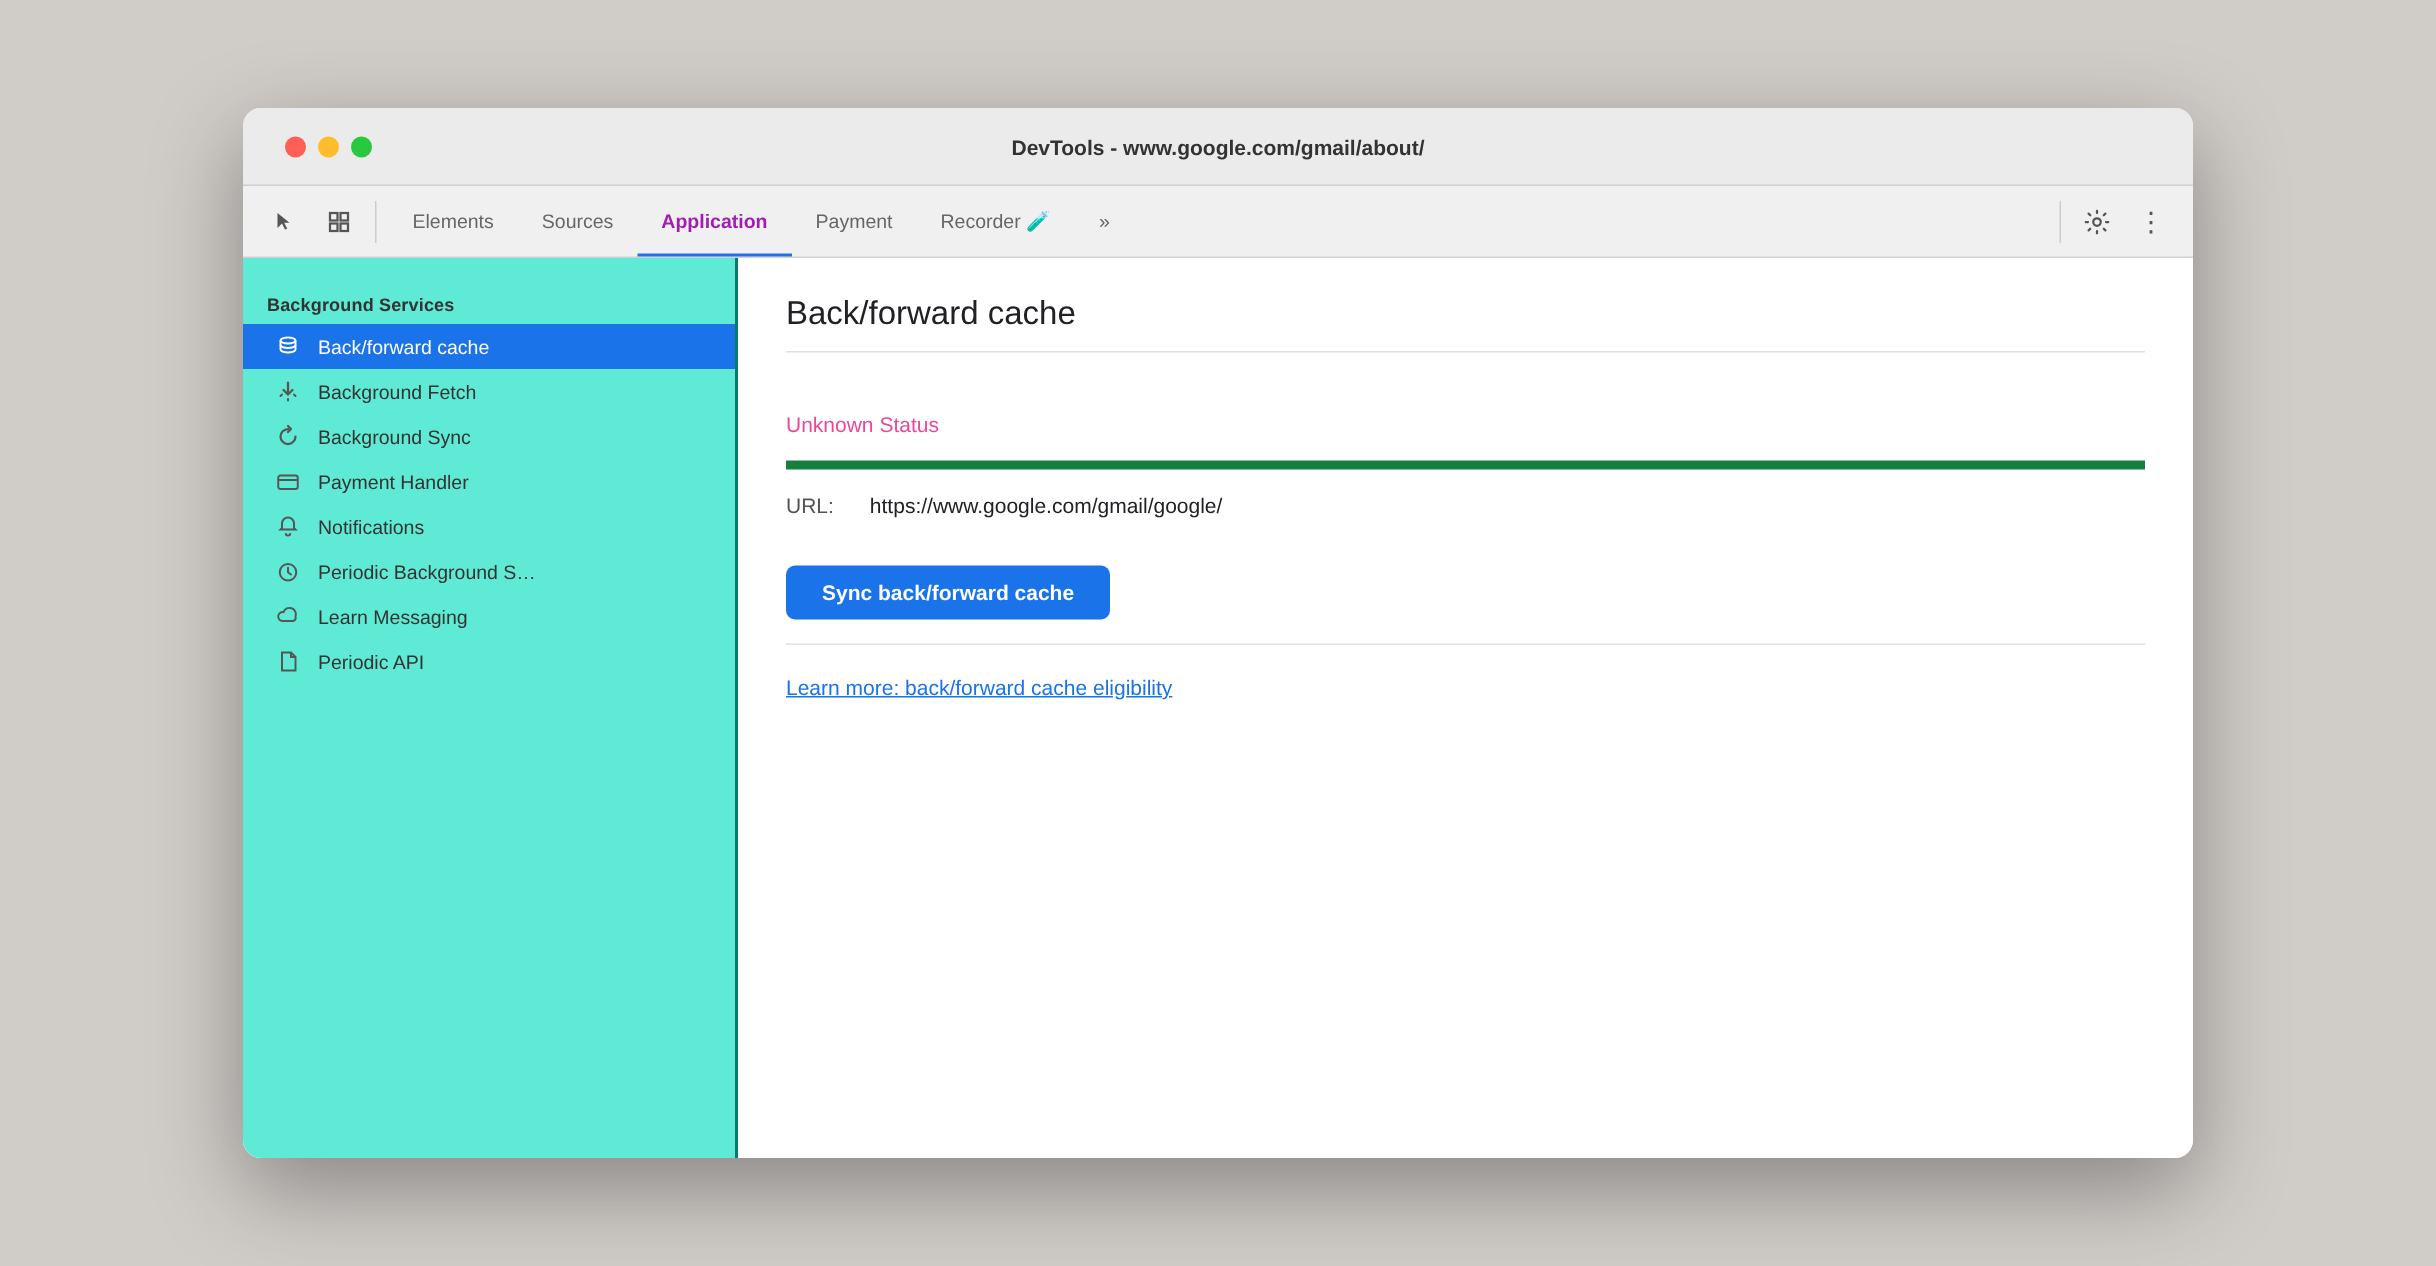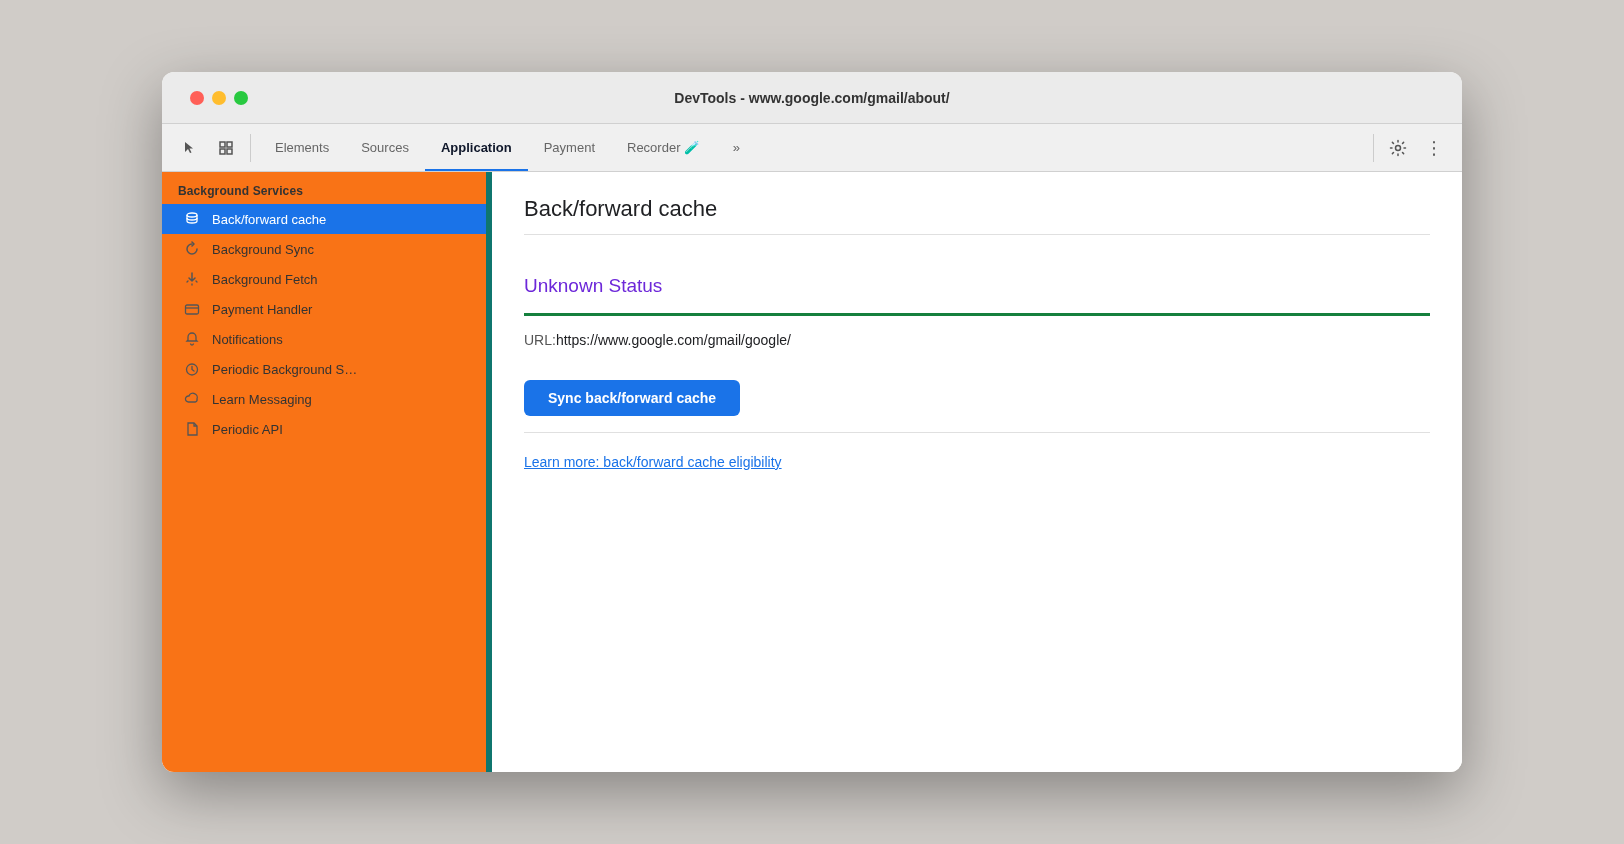--- a/index.html
+++ b/index.html
@@ -92,21 +92,21 @@
       align-items: center;
       font-size: 13px;
       color: #666;
       cursor: pointer;
       position: relative;
       white-space: nowrap;
       border: none;
       background: transparent;
     }
     .tab.active {
-      color: #0f172a;
+      color: #a21caf;
       font-weight: 600;
     }
     .tab.active::after {
       content: '';
       position: absolute;
       bottom: 0;
       left: 0;
       right: 0;
       height: 2px;
       background: #1a73e8;
@@ -126,24 +126,24 @@
     
     .main {
       display: flex;
       height: 600px;
       background: white;
     }
     
     .sidebar {
       width: 330px;
       min-width: 330px;
-      border-right: 6px solid #0f766e;
+      border-right: 2px solid #0f766e;
       overflow-y: auto;
-      background: #f97316;
-      padding-top: 4px;
+      background: #5eead4;
+      padding-top: 16px;
     }
     .sidebar-section-header {
       font-size: 12px;
       font-weight: 600;
       color: #333;
       padding: 8px 16px 6px 16px;
       letter-spacing: 0.01em;
     }
     .sidebar-item {
       display: flex;
@@ -180,33 +180,33 @@
     .content-title {
       font-size: 22px;
       font-weight: 400;
       color: #202124;
       margin-bottom: 24px;
       padding-bottom: 12px;
       border-bottom: 1px solid #e0e0e0;
     }
     .content-row {
       padding: 16px 0;
-      border-bottom: 3px solid #15803d;
-      font-size: 19px;
-      color: #6d28d9;
+      border-bottom: 6px solid #15803d;
+      font-size: 14px;
+      color: #ec4899;
     }
     .content-row-url {
       font-size: 14px;
       color: #202124;
       padding: 16px 0;
       border-bottom: 1px solid #e0e0e0;
     }
     .url-line {
       display: flex;
-      gap: 0;
+      gap: 24px;
     }
     .url-label { color: #555; }
     .url-value { color: #202124; }
     .test-btn {
       margin-top: 16px;
       background: #1a73e8;
       color: white;
       border: none;
       padding: 10px 24px;
       border-radius: 6px;
@@ -300,35 +300,35 @@
             <path d="M3 4v3c0 1.1 2.24 2 5 2s5-.9 5-2V4" stroke="white" stroke-width="1.3" fill="none"></path>
             <path d="M3 7v3c0 1.1 2.24 2 5 2s5-.9 5-2V7" stroke="white" stroke-width="1.3" fill="none"></path>
           </svg>
         </span>
         <span class="sidebar-item-label">Back/forward cache</span>
       </div>
 
       <div class="sidebar-item">
         <span class="sidebar-item-icon">
           <svg width="16" height="16" viewBox="0 0 16 16" fill="none">
+            <path d="M8 2v8M5 7l3 3 3-3" stroke="#555" stroke-width="1.5" stroke-linecap="round" stroke-linejoin="round"></path>
+            <path d="M8 13v1M4 10l-1 1M12 10l1 1" stroke="#555" stroke-width="1.3" stroke-linecap="round"></path>
+          </svg>
+        </span>
+        <span class="sidebar-item-label">Background Fetch</span>
+      </div>
+
+      <div class="sidebar-item">
+        <span class="sidebar-item-icon">
+          <svg width="16" height="16" viewBox="0 0 16 16" fill="none">
             <path d="M13 8A5 5 0 1 1 8 3" stroke="#555" stroke-width="1.5" stroke-linecap="round" fill="none"></path>
             <path d="M8 1l2 2-2 2" stroke="#555" stroke-width="1.5" stroke-linecap="round" stroke-linejoin="round" fill="none"></path>
           </svg>
         </span>
         <span class="sidebar-item-label">Background Sync</span>
-      </div>
-
-      <div class="sidebar-item">
-        <span class="sidebar-item-icon">
-          <svg width="16" height="16" viewBox="0 0 16 16" fill="none">
-            <path d="M8 2v8M5 7l3 3 3-3" stroke="#555" stroke-width="1.5" stroke-linecap="round" stroke-linejoin="round"></path>
-            <path d="M8 13v1M4 10l-1 1M12 10l1 1" stroke="#555" stroke-width="1.3" stroke-linecap="round"></path>
-          </svg>
-        </span>
-        <span class="sidebar-item-label">Background Fetch</span>
       </div>
 
       <div class="sidebar-item">
         <span class="sidebar-item-icon">
           <svg width="16" height="16" viewBox="0 0 16 16" fill="none">
             <rect x="1.5" y="4" width="13" height="9" rx="1.5" stroke="#555" stroke-width="1.3" fill="none"></rect>
             <path d="M1.5 7h13" stroke="#555" stroke-width="1.3"></path>
           </svg>
         </span>
         <span class="sidebar-item-label">Payment Handler</span>

